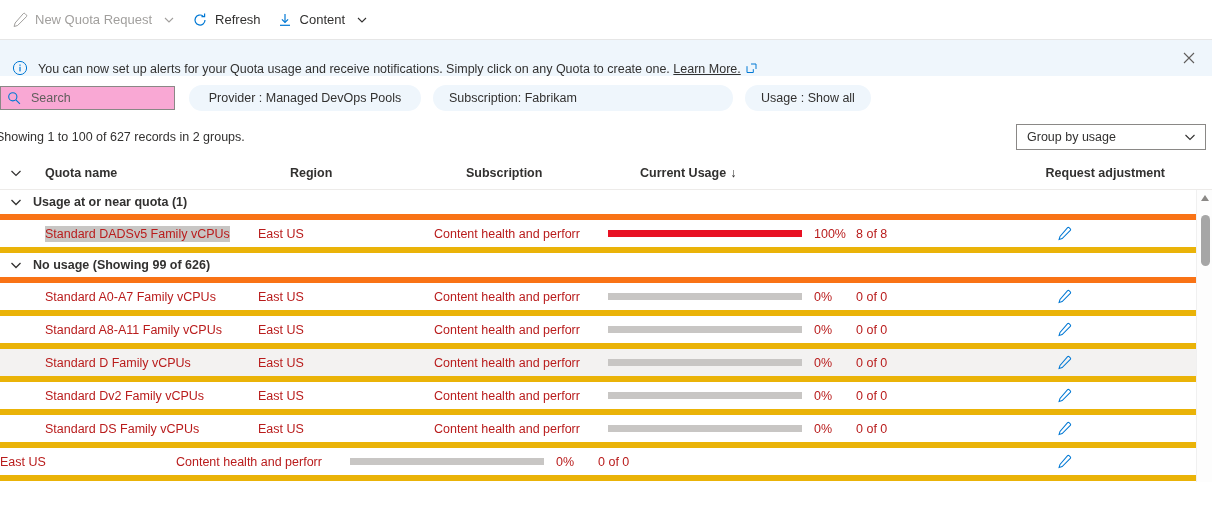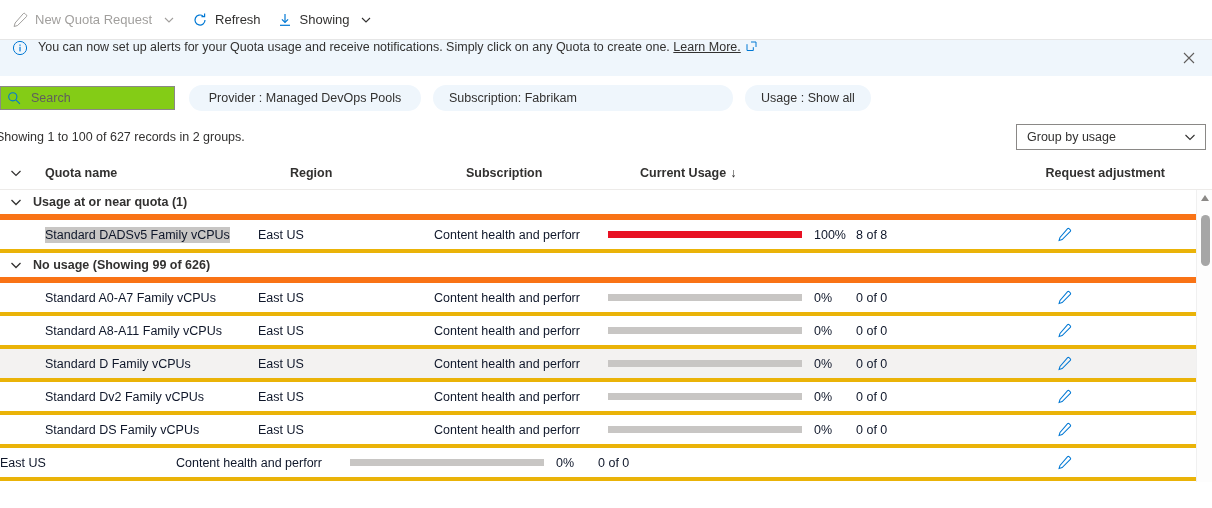--- a/index.html
+++ b/index.html
@@ -30,21 +30,21 @@
   .cmd .ico { display: inline-flex; align-items: center; justify-content: center; width: 16px; height: 16px; }
   .cmd .ico svg { display: block; }
   .chev {
     display: inline-flex; align-items: center; justify-content: center;
     width: 14px; height: 14px; margin-left: 3px;
   }
 
   
   .banner {
     position: relative;
-    display: flex; align-items: flex-start;
+    display: flex; align-items: flex-end;
     height: 36px;
     margin: 0;
     background: #eff6fc;
     border: none;
     padding: 0 12px 0 12px;
   }
   .banner .info-ico { width: 16px; height: 16px; flex: 0 0 16px; margin-right: 10px; }
   .banner .btxt { font-size: 12.5px; color: #323130; white-space: nowrap; }
   .banner a.learn { color: #323130; text-decoration: underline; }
   .banner .ext { display: inline-block; width: 11px; height: 11px; margin-left: 5px; vertical-align: -1px; }
@@ -55,21 +55,21 @@
   }
 
   
   .filterbar {
     display: flex; align-items: center;
     height: 36px; padding: 0 0 0 0; margin-top: 4px;
   }
   .searchbox {
     display: flex; align-items: center;
     width: 175px; height: 24px; margin-left: 0px;
-    border: 1px solid #8a8886; background: #84cc16;
+    border: 1px solid #8a8886; background: #f9a8d4;
     padding: 0 6px;
   }
   .searchbox .sico { width: 14px; height: 14px; margin-right: 8px; flex: 0 0 14px; }
   .searchbox input {
     border: none; outline: none; width: 100%;
     font-family: "Liberation Sans", sans-serif; font-size: 12.5px;
     color: #323130; background: transparent;
   }
   .searchbox input::placeholder { color: #605e5c; }
   .pill {
@@ -126,22 +126,22 @@
     font-size: 12.5px; font-weight: 700; color: #323130;
     border-bottom: 6px solid #f97316;
     cursor: pointer;
   }
   .grouphdr .gexp { width: 32px; display: flex; align-items: center; justify-content: center; }
   .grouphdr .glabel { padding-left: 1px; }
 
   .row {
     display: flex; align-items: center;
     height: 33px;
-    font-size: 12.5px; color: #0f172a;
-    border-bottom: 4px solid #eab308;
+    font-size: 12.5px; color: #b91c1c;
+    border-bottom: 6px solid #eab308;
     cursor: pointer;
   }
   .row.hover { background: #f3f2f1; justify-content: center; }
   .row .c-name { width: 258px; padding-left: 45px; white-space: nowrap; }
   .row .c-name .sel { background: #c8c6c4; padding: 1px 0; }
   .row .c-region { width: 176px; }
   .row .c-sub {
     width: 174px; white-space: nowrap; overflow: hidden;
   }
   .row .c-usage { width: 350px; display: flex; align-items: center; }
@@ -204,21 +204,21 @@
     </div>
 
     <div class="cmd">
       <span class="ico">
         <svg width="16" height="16" viewBox="0 0 16 16">
           <path d="M8 2v8.2" fill="none" stroke="#0078d4" stroke-width="1.2"></path>
           <path d="M4.9 7.3L8 10.4l3.1-3.1" fill="none" stroke="#0078d4" stroke-width="1.2"></path>
           <path d="M3 13.3h10" fill="none" stroke="#0078d4" stroke-width="1.2"></path>
         </svg>
       </span>
-      <span>Showing</span>
+      <span>Content</span>
       <span class="chev">
         <svg width="12" height="12" viewBox="0 0 12 12">
             <path d="M2 4l4 4 4-4" fill="none" stroke="#323130" stroke-width="1.1"></path>
           </svg>
       </span>
     </div>
 
   </div>
 
   <div class="banner">

